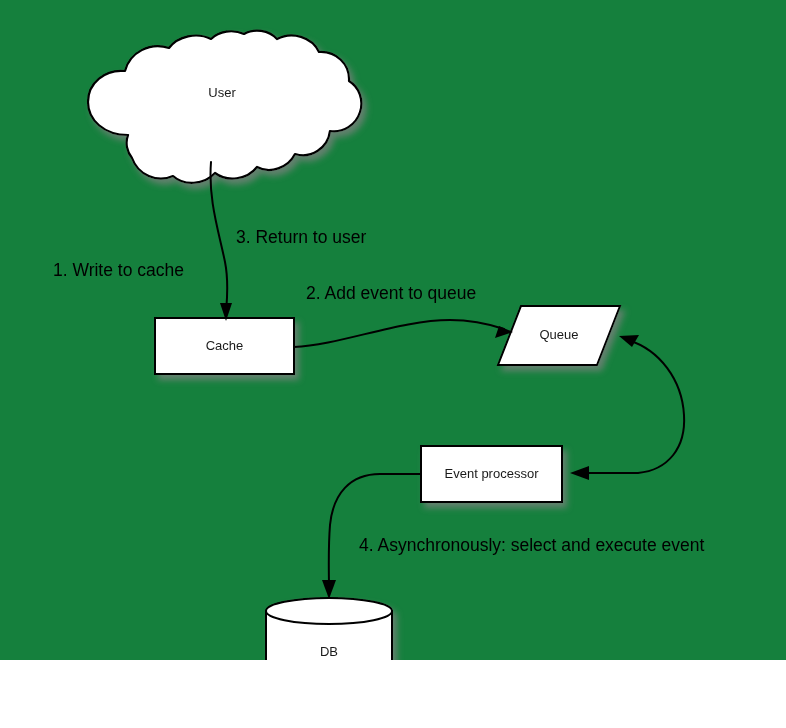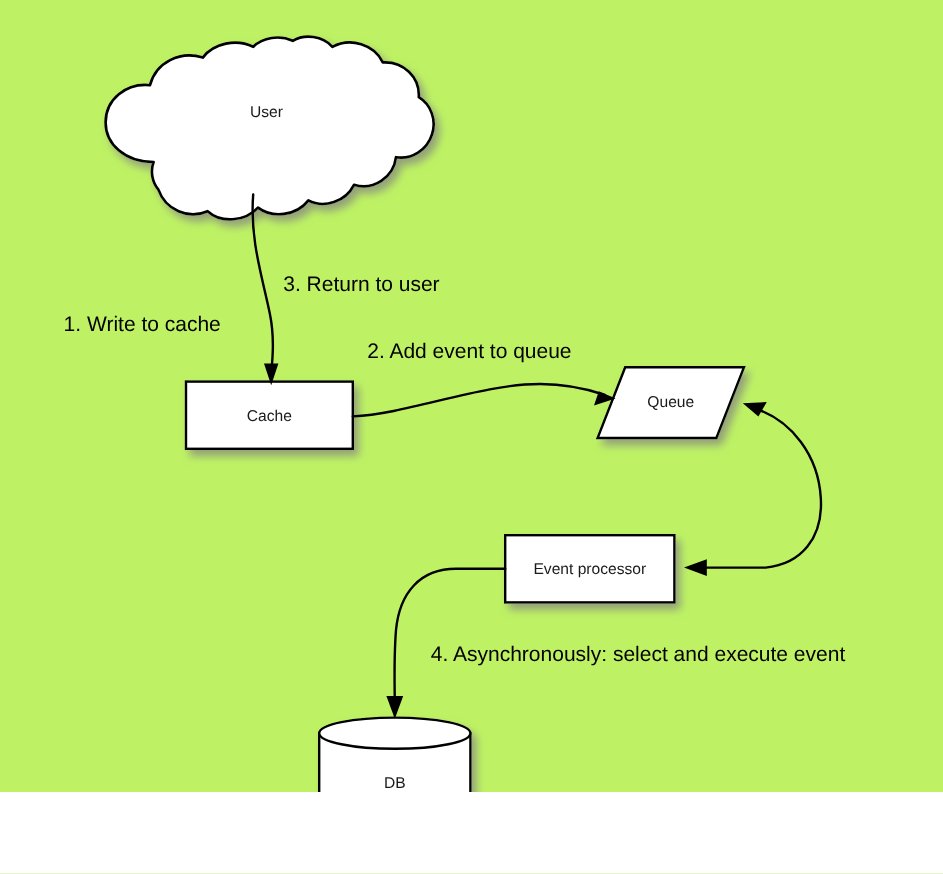--- a/index.html
+++ b/index.html
@@ -8,21 +8,21 @@
     background: #ffffff;
   }
   body {
     font-family: "Liberation Sans", sans-serif;
     -webkit-font-smoothing: antialiased;
   }
   #canvas {
     position: relative;
     width: 786px;
     height: 660px;
-    background: #bef264;
+    background: #15803d;
     overflow: hidden;
   }
   #diagram-svg {
     position: absolute;
     left: 0;
     top: 0;
     width: 786px;
     height: 728px;
   }
   .node-label {

